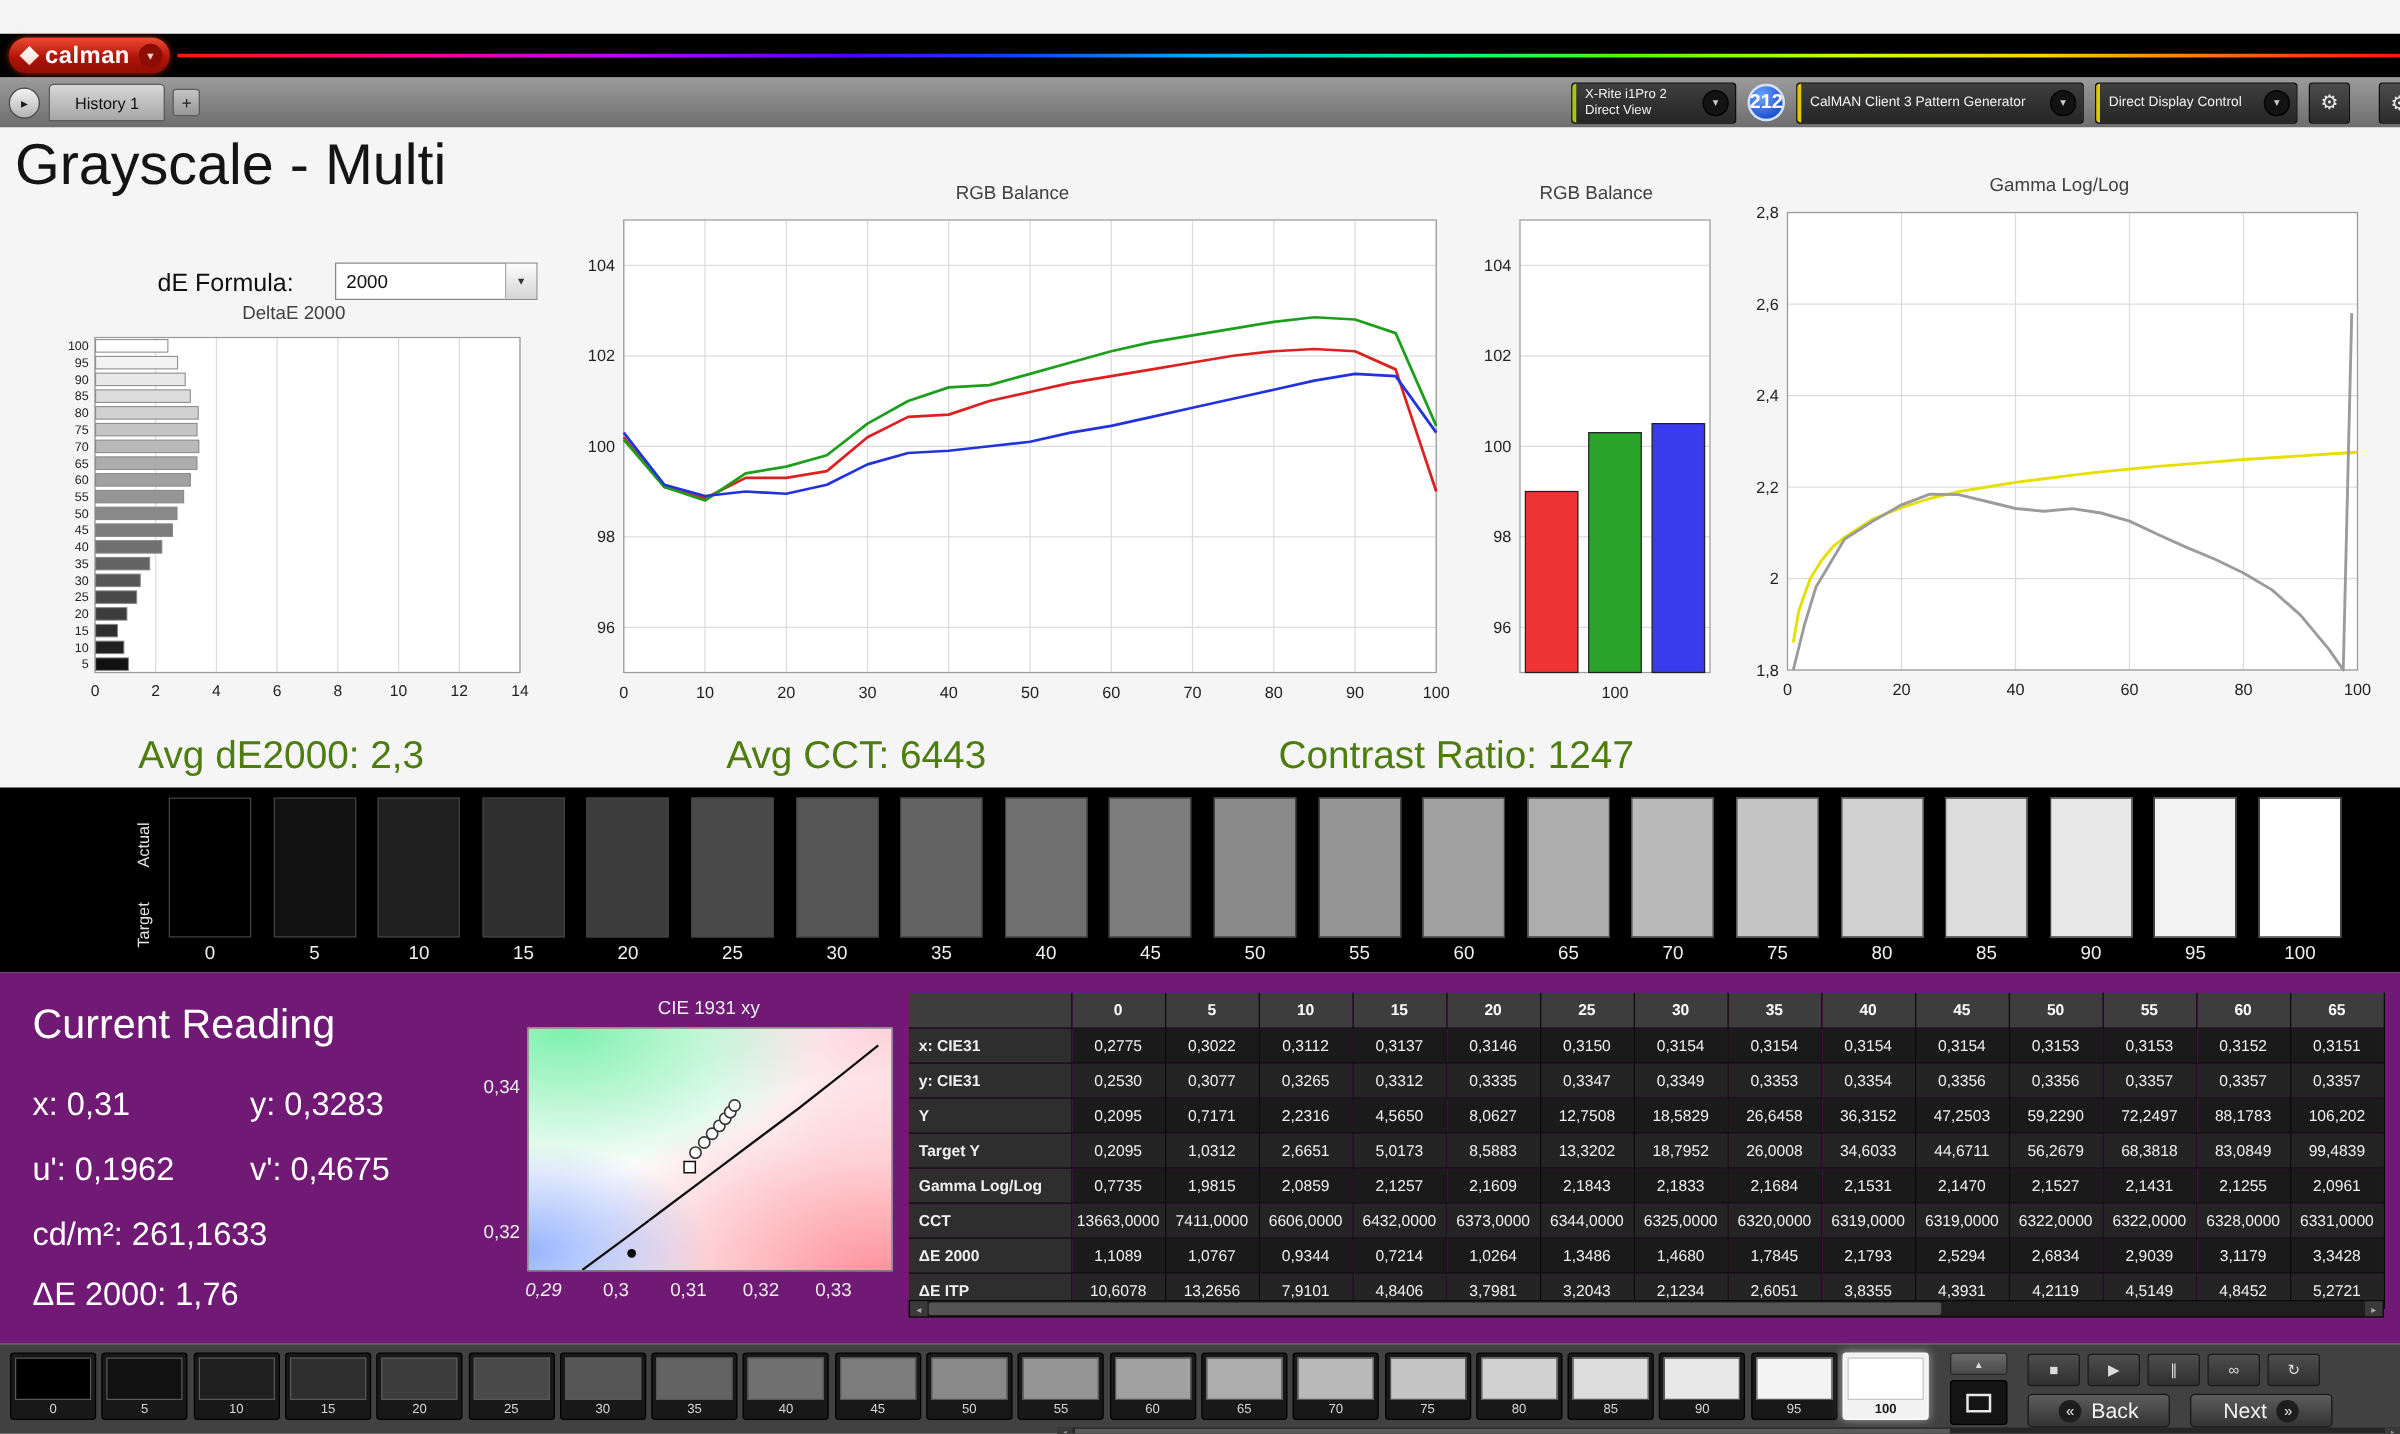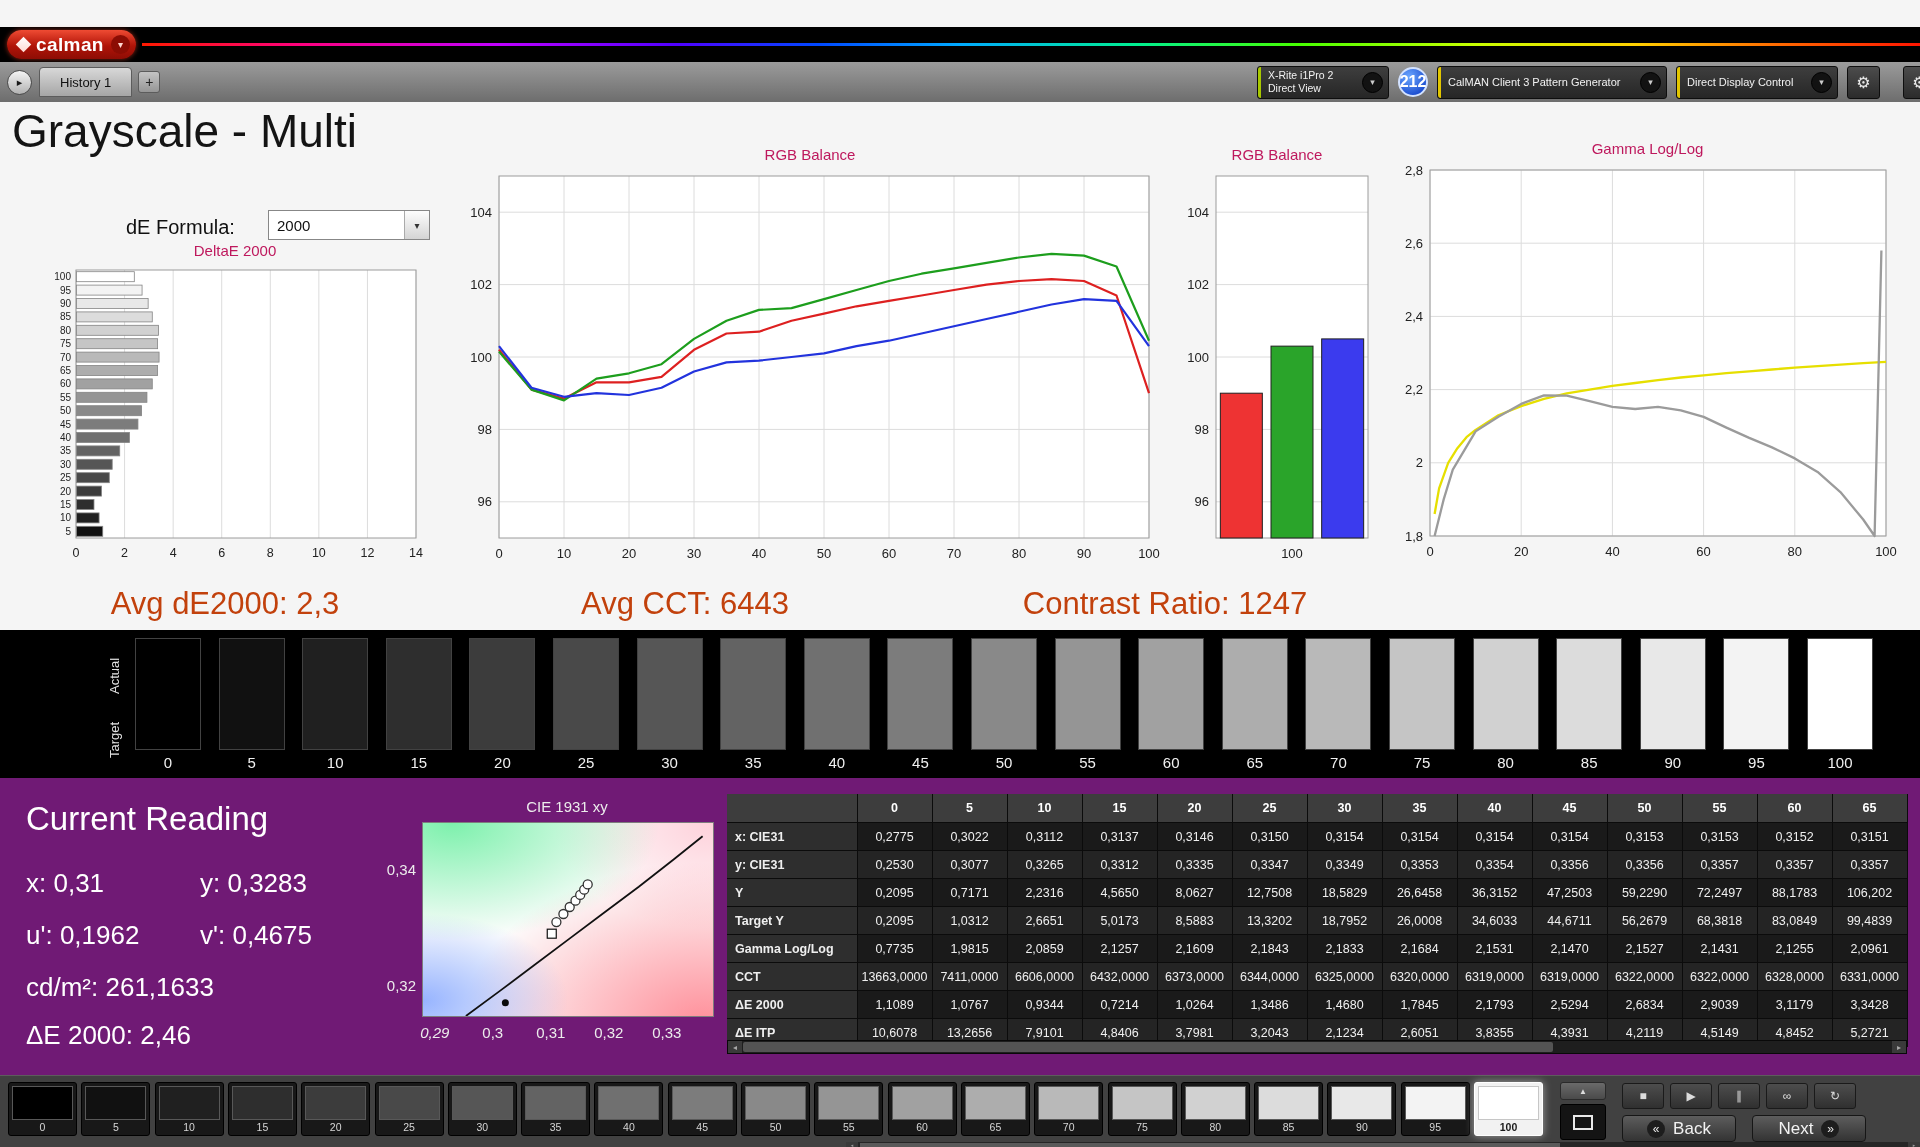--- a/index.html
+++ b/index.html
@@ -62,24 +62,24 @@
   
   #main{position:absolute;top:102px;left:0;width:100%;height:528px;background:#f5f5f5;}
   #page-title{position:absolute;left:12px;top:2px;font-size:46px;color:#141414;}
   #de-label{position:absolute;left:126px;top:114px;font-size:20px;color:#101010;}
   #de-select{position:absolute;left:268px;top:108px;width:162px;height:30px;background:#fff;
              border:1px solid #878787;display:flex;align-items:stretch;font-size:15px;color:#111;box-sizing:border-box;}
   #de-select .val{flex:1;display:flex;align-items:center;padding-left:8px;}
   #de-select .btn{width:24px;background:linear-gradient(#fdfdfd,#d4d4d4);border-left:1px solid #aaa;
                   display:flex;align-items:center;justify-content:center;font-size:10px;color:#333;}
   .chart{position:absolute;}
-  .chart-title{position:absolute;top:0;left:0;right:0;text-align:center;font-size:15px;color:#be185d;}
+  .chart-title{position:absolute;top:0;left:0;right:0;text-align:center;font-size:15px;color:#404040;}
   .chart svg{position:absolute;top:22px;left:0;}
   svg text{font-family:"Liberation Sans",sans-serif;}
-  .summary{position:absolute;top:484px;font-size:31px;color:#c2410c;text-align:center;}
+  .summary{position:absolute;top:484px;font-size:31px;color:#4d7c0f;text-align:center;}
 
   
   #swatchstrip{position:absolute;top:630px;left:0;width:100%;height:148px;background:#000;}
   .strip-label{position:absolute;left:107px;width:16px;color:#e2e2e2;font-size:13px;
                writing-mode:vertical-rl;transform:rotate(180deg);text-align:center;}
   .sw{position:absolute;top:8px;width:66px;height:112px;border:1px solid #424242;box-sizing:border-box;}
   .sw-label{position:absolute;top:124px;width:66px;text-align:center;color:#f0f0f0;font-size:15px;}
 
   
   #bottom{position:absolute;top:778px;left:0;width:100%;height:297px;background:#701a75;color:#fff;}
@@ -406,21 +406,21 @@
       </div>
   </div>
 
   <div id="bottom">
     <div id="cr-title">Current Reading</div>
     <div class="cr-cell" style="left:26px;top:90px"><span>x:</span> <span>0,31</span></div>
     <div class="cr-cell" style="left:200px;top:90px"><span>y:</span> <span>0,3283</span></div>
     <div class="cr-cell" style="left:26px;top:142px"><span>u':</span> <span>0,1962</span></div>
     <div class="cr-cell" style="left:200px;top:142px"><span>v':</span> <span>0,4675</span></div>
     <div class="cr-cell" style="left:26px;top:194px"><span>cd/m²:</span> <span>261,1633</span></div>
-    <div class="cr-cell" style="left:26px;top:242px"><span>ΔE 2000:</span> <span>2,46</span></div>
+    <div class="cr-cell" style="left:26px;top:242px"><span>ΔE 2000:</span> <span>1,76</span></div>
 
     <div id="cie-title">CIE 1931 xy</div>
     <div id="cie-chart">
       <svg id="cie-svg" width="290" height="193">
           <polyline points="42.9,193.0 76.6,168.1 111.4,142.0 146.2,115.9 181.0,89.8 215.8,63.8 250.6,36.5 279.6,13.3" fill="none" stroke="#111" stroke-width="1.8"></polyline>
           <circle cx="133.4" cy="99.1" r="4.5" fill="#fff" stroke="#333" stroke-width="1.3"></circle>
           <circle cx="140.4" cy="91.0" r="4.5" fill="#fff" stroke="#333" stroke-width="1.3"></circle>
           <circle cx="146.7" cy="84.0" r="4.5" fill="#fff" stroke="#333" stroke-width="1.3"></circle>
           <circle cx="152.5" cy="77.7" r="4.5" fill="#fff" stroke="#333" stroke-width="1.3"></circle>
           <circle cx="157.2" cy="71.9" r="4.5" fill="#fff" stroke="#333" stroke-width="1.3"></circle>

